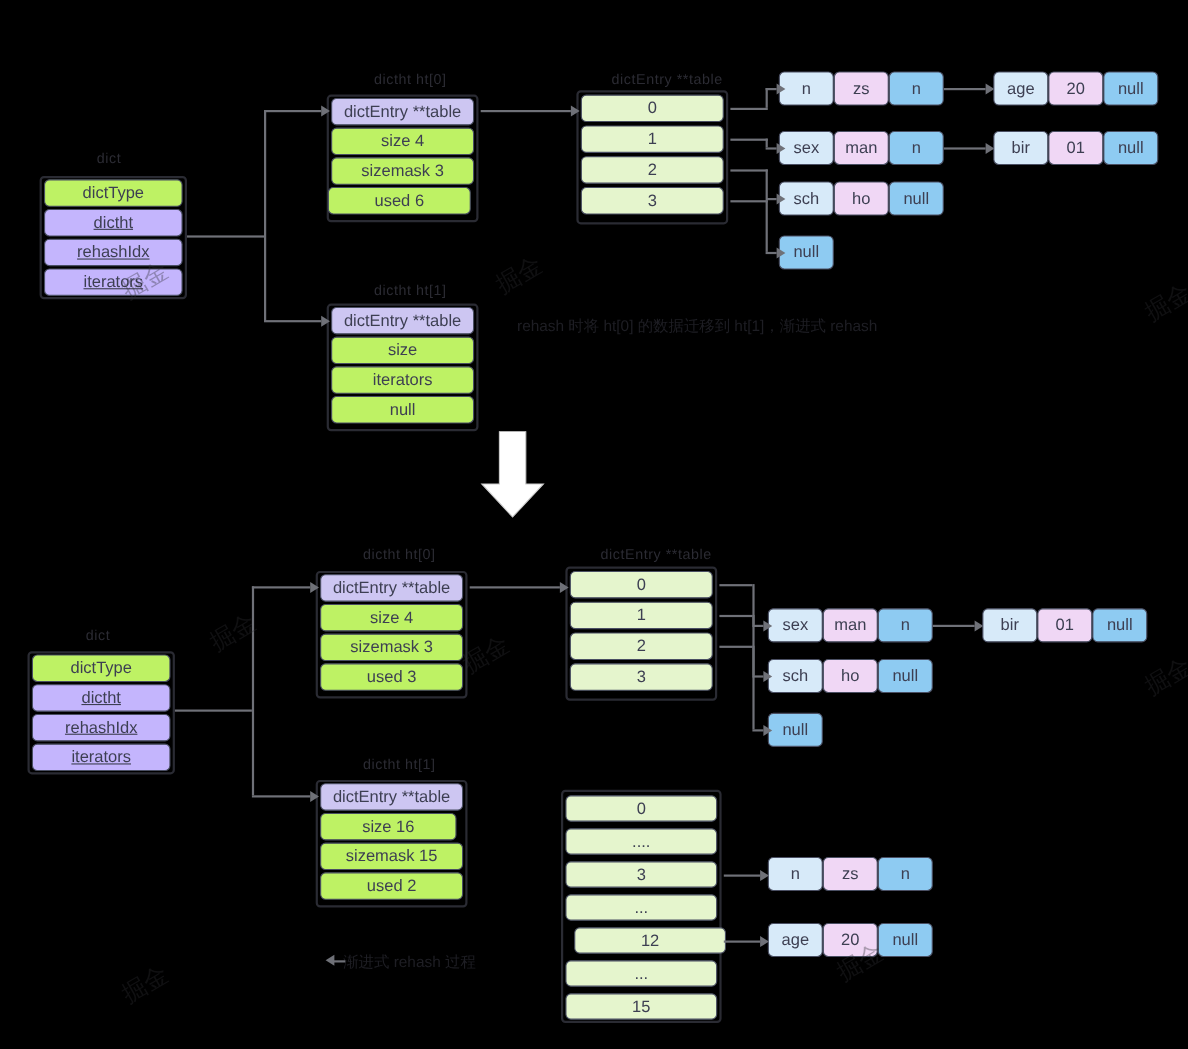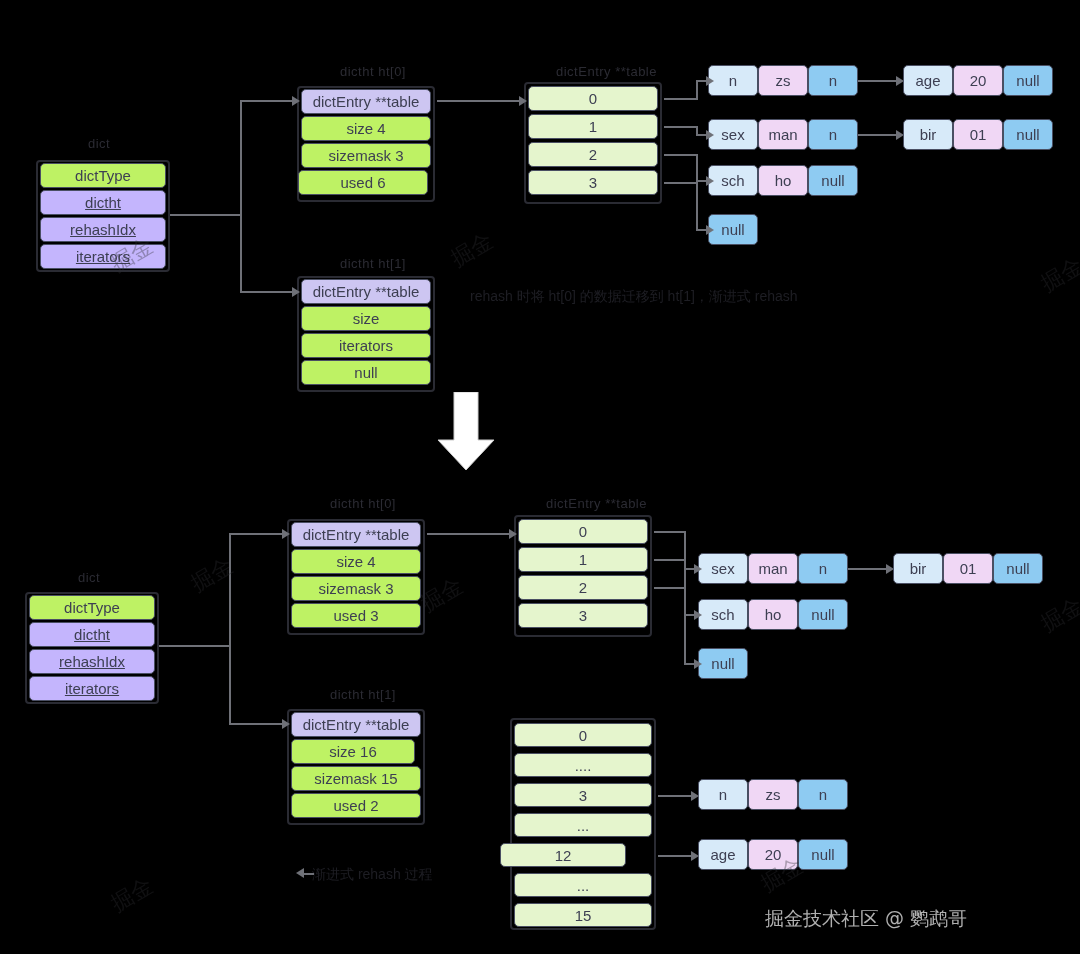--- a/index.html
+++ b/index.html
@@ -138,21 +138,21 @@
     <div class="struct" style="left: 514px; top: 515px; width: 138px; height: 122px;"></div>
     <div class="cell green" style="left: 518px; top: 519px; width: 130px; height: 25px;">0</div>
     <div class="cell green" style="left: 518px; top: 547px; width: 130px; height: 25px;">1</div>
     <div class="cell green" style="left: 518px; top: 575px; width: 130px; height: 25px;">2</div>
     <div class="cell green" style="left: 518px; top: 603px; width: 130px; height: 25px;">3</div>
     <div class="struct" style="left: 510px; top: 718px; width: 146px; height: 212px;"></div>
     <div class="cell green" style="left: 514px; top: 723px; width: 138px; height: 24px;">0</div>
     <div class="cell green" style="left: 514px; top: 753px; width: 138px; height: 24px;">....</div>
     <div class="cell green" style="left: 514px; top: 783px; width: 138px; height: 24px;">3</div>
     <div class="cell green" style="left: 514px; top: 813px; width: 138px; height: 24px;">...</div>
-    <div class="cell green" style="left: 500px; top: 843px; width: 126px; height: 24px;">12</div>
+    <div class="cell green" style="left: 522px; top: 843px; width: 138px; height: 24px;">12</div>
     <div class="cell green" style="left: 514px; top: 873px; width: 138px; height: 24px;">...</div>
     <div class="cell green" style="left: 514px; top: 903px; width: 138px; height: 24px;">15</div>
     <div class="ln lnh" style="left: 159px; top: 645px; width: 70px;"></div>
     <div class="ln lnv" style="left: 229px; top: 533px; height: 190px;"></div>
     <div class="ln lnh" style="left: 229px; top: 533px; width: 53px;"></div>
     <div class="arrowhead" style="left: 282px; top: 529px;"></div>
     <div class="ln lnh" style="left: 229px; top: 723px; width: 53px;"></div>
     <div class="arrowhead" style="left: 282px; top: 719px;"></div>
     <div class="ln lnh" style="left: 427px; top: 533px; width: 82px;"></div>
     <div class="arrowhead" style="left: 509px; top: 529px;"></div>
@@ -194,14 +194,13 @@
     <div class="ln lnh" style="left: 300px; top: 873px; width: 14px;"></div>
     <div style="left: 296px; top: 868px; position: absolute; width: 0px; height: 0px; border-top: 5px solid transparent; border-bottom: 5px solid transparent; border-right: 8px solid rgb(111, 113, 120);"></div>
     <div class="wmlight" style="left: 110px; top: 240px;">掘金</div>
     <div class="wmlight" style="left: 450px; top: 235px;">掘金</div>
     <div class="wmlight" style="left: 1040px; top: 260px;">掘金</div>
     <div class="wmlight" style="left: 190px; top: 560px;">掘金</div>
     <div class="wmlight" style="left: 420px; top: 580px;">掘金</div>
     <div class="wmlight" style="left: 1040px; top: 600px;">掘金</div>
     <div class="wmlight" style="left: 110px; top: 880px;">掘金</div>
     <div class="wmlight" style="left: 760px; top: 860px;">掘金</div>
-    <div class="wm" style="left: 765px; top: 906px;">掘金技术社区 @ 鹦鹉哥</div>
   </div>
 
 </body></html>

